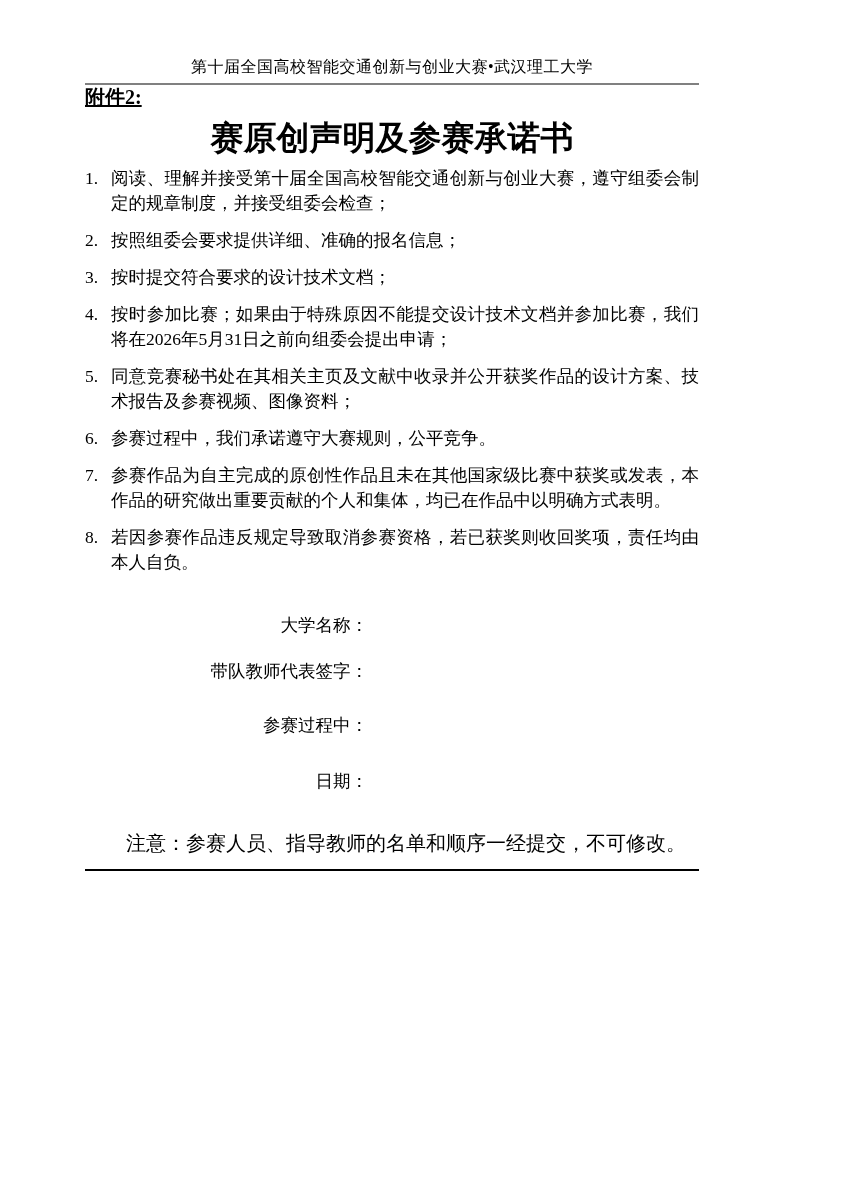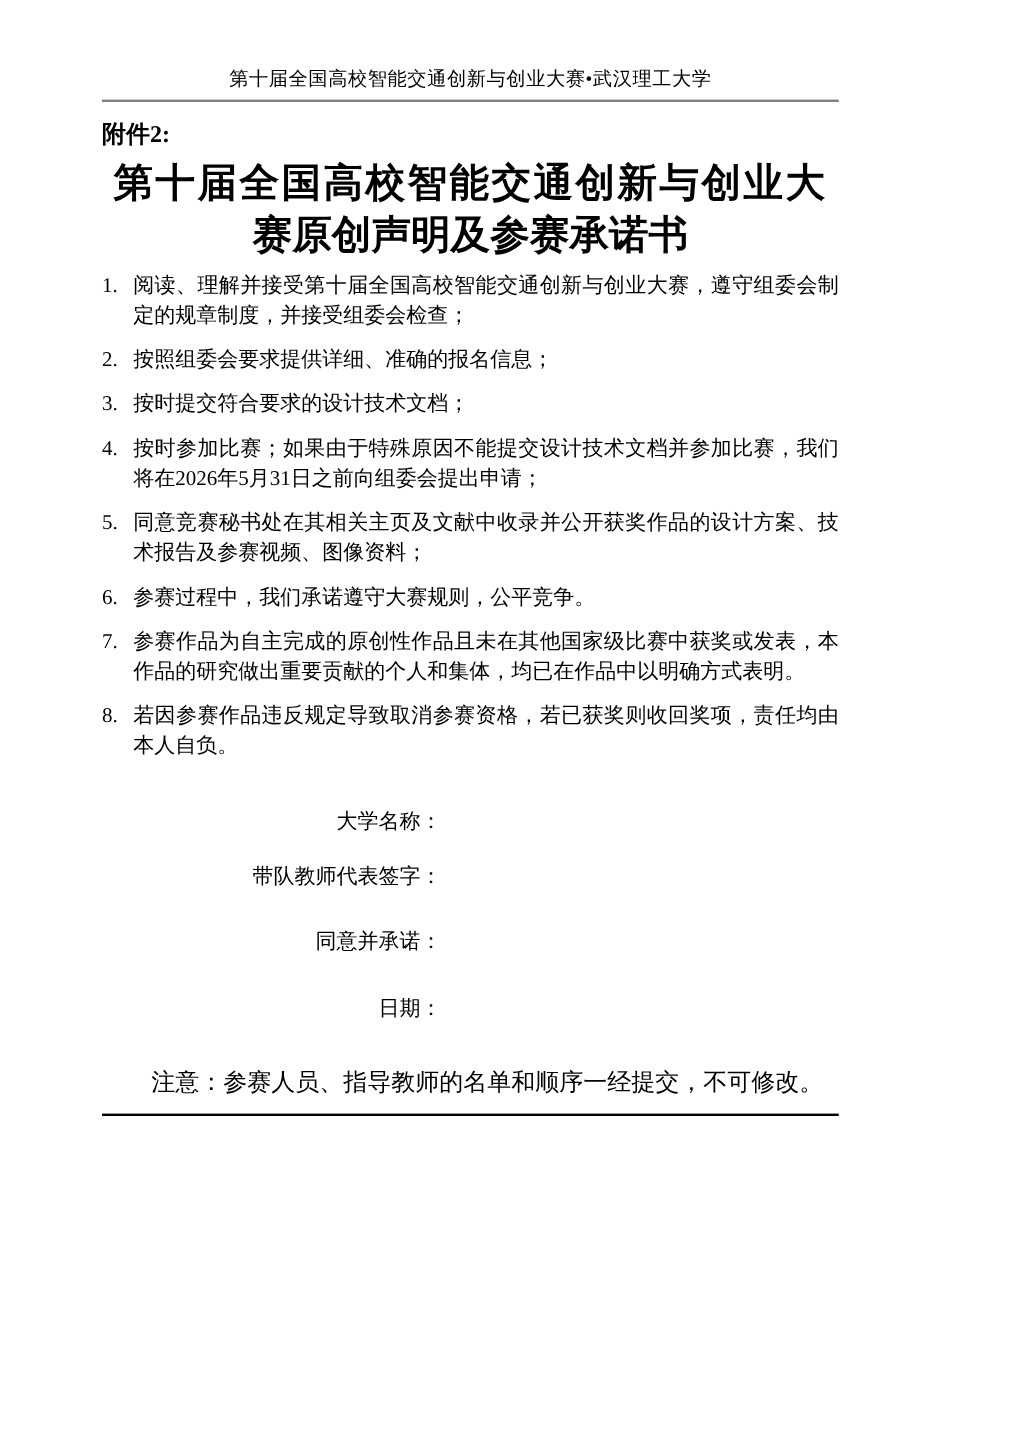--- a/index.html
+++ b/index.html
@@ -29,24 +29,24 @@
     line-height: 20px;
     letter-spacing: 0.5px;
   }
   .rule-top {
     margin-top: 6px;
     height: 2px;
     background: #808080;
   }
   
   .attachment {
-    margin-top: 15px;
     font-size: 20px;
     line-height: 24px;
     font-weight: bold;
+    text-decoration: underline;
   }
   
   .doc-title {
     margin-top: 7px;
     font-size: 33px;
     line-height: 44px;
     font-weight: bold;
     text-align: center;
   }
   .doc-title .line1 { letter-spacing: 2px; }
@@ -108,21 +108,20 @@
 
 <div class="page">
   <div class="content">
 
     <div class="page-header">第十届全国高校智能交通创新与创业大赛•武汉理工大学</div>
     <div class="rule-top"></div>
 
     <div class="attachment">附件2:</div>
 
     <div class="doc-title">
-      <div class="line1">第十届全国高校智能交通创新与创业大</div>
       <div class="line2">赛原创声明及参赛承诺书</div>
     </div>
 
 
     <div class="commit-list">
       <div class="item">
         <span class="item-num">1.</span>
         <span class="item-text">阅读、理解并接受第十届全国高校智能交通创新与创业大赛，遵守组委会制定的规章制度，并接受组委会检查；</span>
       </div>
       <div class="item">
@@ -151,21 +150,21 @@
       </div>
       <div class="item">
         <span class="item-num">8.</span>
         <span class="item-text">若因参赛作品违反规定导致取消参赛资格，若已获奖则收回奖项，责任均由本人自负。</span>
       </div>
     </div>
 
     <div class="sign-block">
       <div class="sign-line sign-univ">大学名称：</div>
       <div class="sign-line sign-teacher">带队教师代表签字：</div>
-      <div class="sign-line sign-member">同意并承诺：</div>
+      <div class="sign-line sign-member">参赛过程中：</div>
       <div class="sign-line sign-date">日期：</div>
     </div>
 
     <div class="note">注意：参赛人员、指导教师的名单和顺序一经提交，不可修改。</div>
     <div class="rule-bottom"></div>
 
   </div>
 </div>
 
 </body></html>

